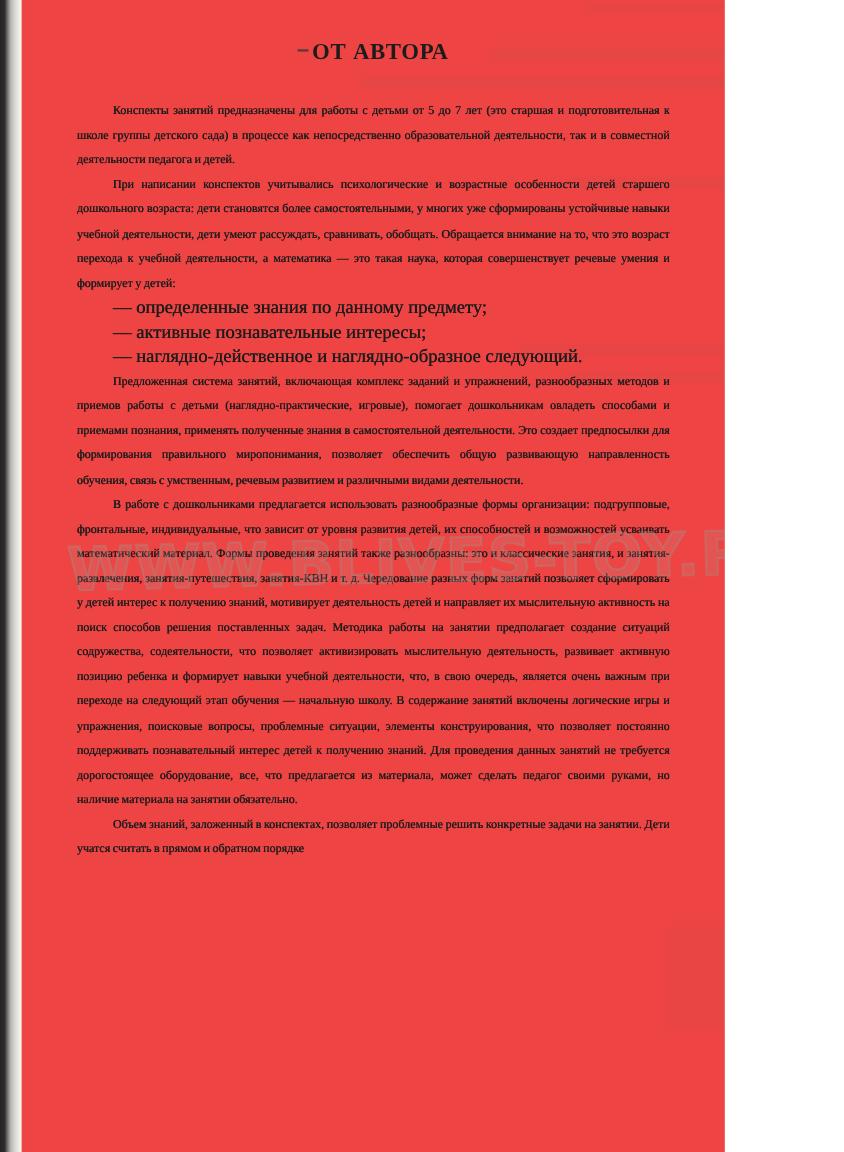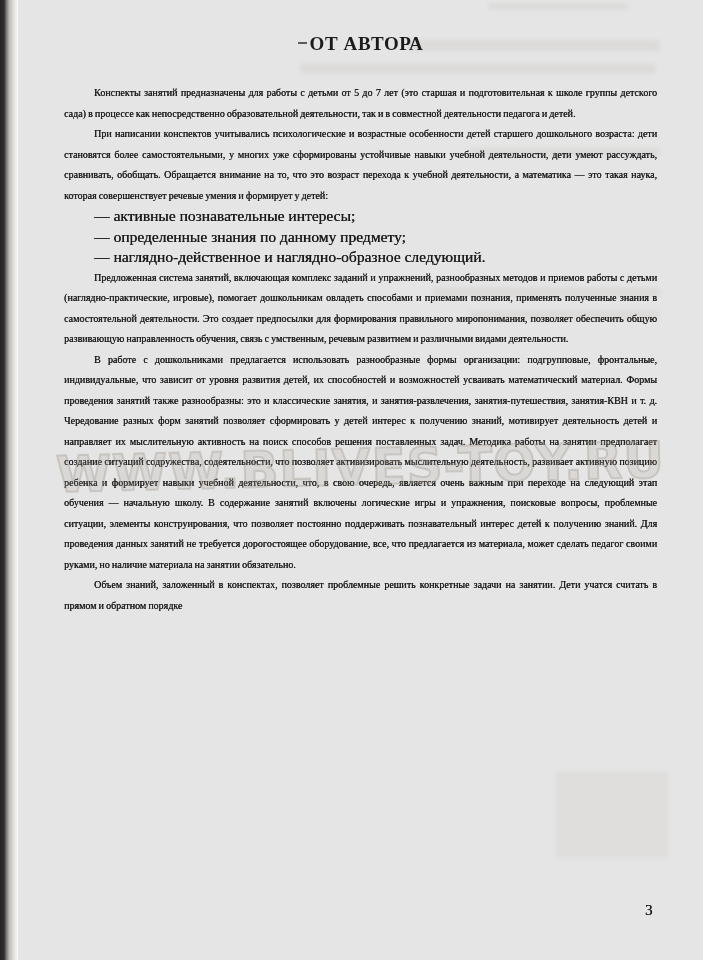--- a/index.html
+++ b/index.html
@@ -3,23 +3,23 @@
 <meta charset="utf-8">
 <title>ОТ АВТОРА — стр. 3</title>
 <style>
   html, body {
     margin: 0;
     padding: 0;
     background: #ffffff;
   }
   .scan {
     position: relative;
-    width: 703px;
+    width: 604px;
     height: 960px;
-    background: #e5e5e5;
+    background: #ef4444;
     overflow: hidden;
     font-family: "Liberation Serif", serif;
     color: #1c1c1c;
   }
   
   .gutter {
     position: absolute;
     left: 0; top: 0; bottom: 0;
     width: 18px;
     background: linear-gradient(90deg,
@@ -131,22 +131,22 @@
     <div class="title-row">
       <span class="title-dash"></span><span class="title">ОТ АВТОРА</span>
     </div>
 
     <div class="body-text">
       <p>Конспекты занятий предназначены для работы с детьми от 5 до 7 лет (это старшая и подготовительная к школе группы детского сада) в процессе как непосредственно образовательной деятельности, так и в совместной деятельности педагога и детей.</p>
 
       <p>При написании конспектов учитывались психологические и возрастные особенности детей старшего дошкольного возраста: дети становятся более самостоятельными, у многих уже сформированы устойчивые навыки учебной деятельности, дети умеют рассуждать, сравнивать, обобщать. Обращается внимание на то, что это возраст перехода к учебной деятельности, а математика — это такая наука, которая совершенствует речевые умения и формирует у детей:</p>
 
       <div>
+        <div class="list-line">— определенные знания по данному предмету;</div>
         <div class="list-line">— активные познавательные интересы;</div>
-        <div class="list-line">— определенные знания по данному предмету;</div>
         <div class="list-line">— наглядно-действенное и наглядно-образное следующий.</div>
       </div>
 
       <p>Предложенная система занятий, включающая комплекс заданий и упражнений, разнообразных методов и приемов работы с детьми (наглядно-практические, игровые), помогает дошкольникам овладеть способами и приемами познания, применять полученные знания в самостоятельной деятельности. Это создает предпосылки для формирования правильного миропонимания, позволяет обеспечить общую развивающую направленность обучения, связь с умственным, речевым развитием и различными видами деятельности.</p>
 
       <p>В работе с дошкольниками предлагается использовать разнообразные формы организации: подгрупповые, фронтальные, индивидуальные, что зависит от уровня развития детей, их способностей и возможностей усваивать математический материал. Формы проведения занятий также разнообразны: это и классические занятия, и занятия-развлечения, занятия-путешествия, занятия-КВН и т. д. Чередование разных форм занятий позволяет сформировать у детей интерес к получению знаний, мотивирует деятельность детей и направляет их мыслительную активность на поиск способов решения поставленных задач. Методика работы на занятии предполагает создание ситуаций содружества, содеятельности, что позволяет активизировать мыслительную деятельность, развивает активную позицию ребенка и формирует навыки учебной деятельности, что, в свою очередь, является очень важным при переходе на следующий этап обучения — начальную школу. В содержание занятий включены логические игры и упражнения, поисковые вопросы, проблемные ситуации, элементы конструирования, что позволяет постоянно поддерживать познавательный интерес детей к получению знаний. Для проведения данных занятий не требуется дорогостоящее оборудование, все, что предлагается из материала, может сделать педагог своими руками, но наличие материала на занятии обязательно.</p>
 
       <p>Объем знаний, заложенный в конспектах, позволяет проблемные решить конкретные задачи на занятии. Дети учатся считать в прямом и обратном порядке</p>
     </div>
   </div>

